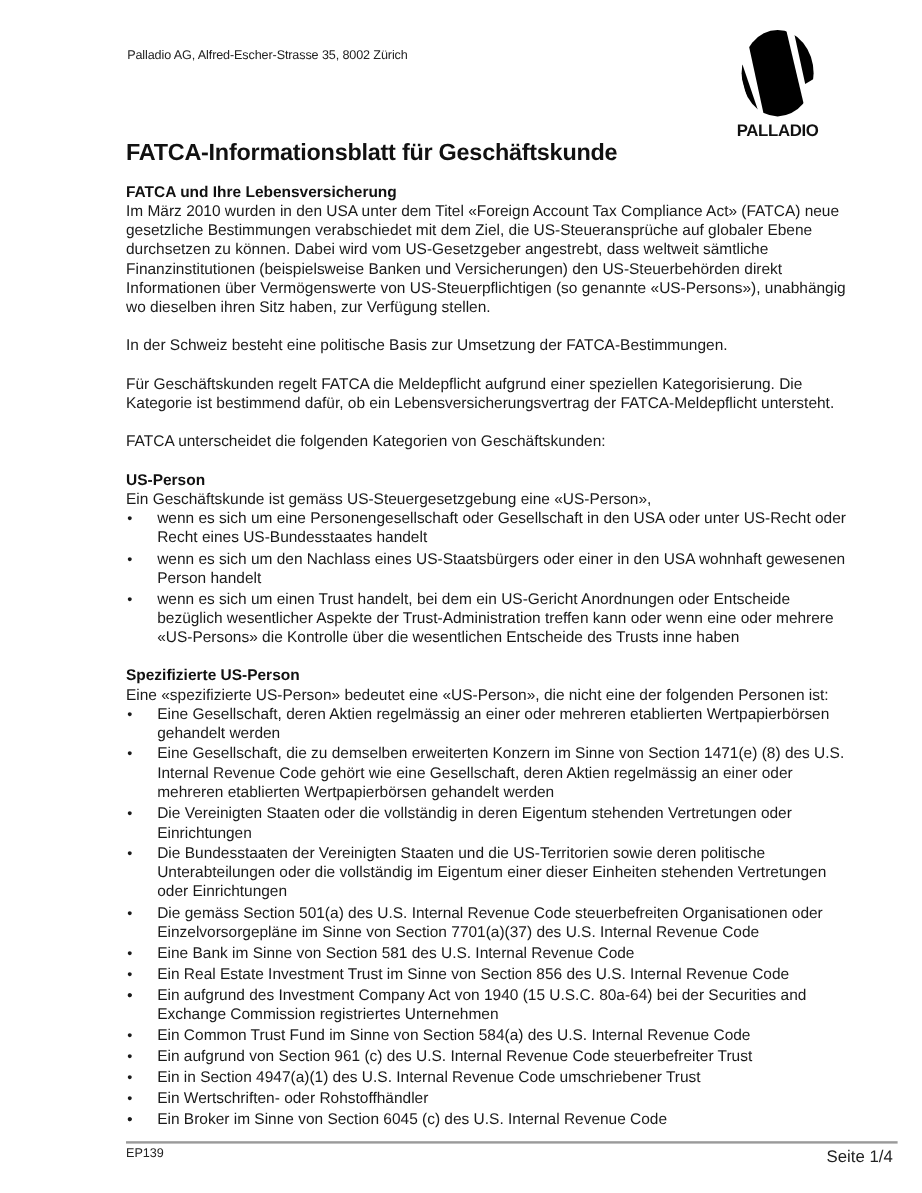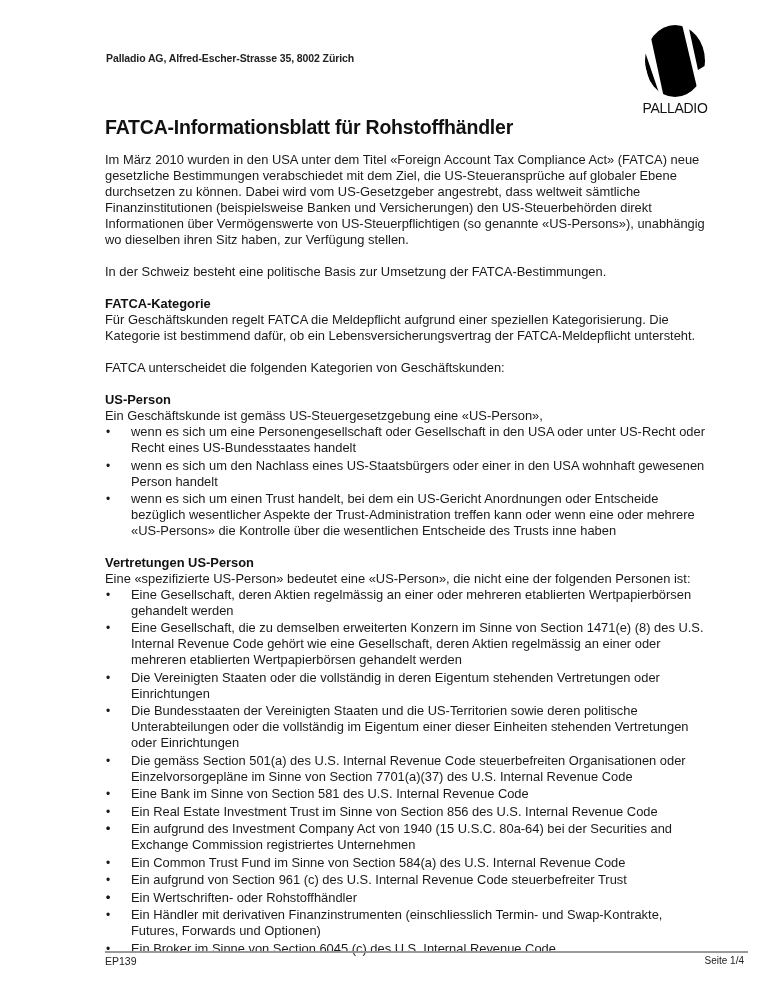--- a/index.html
+++ b/index.html
@@ -2,25 +2,25 @@
 <html><head>
   <meta charset="utf-8">
   <style>
     html, body { margin: 0; padding: 0; background: #ffffff; }
     body {
       width: 768px; height: 994px; position: relative; overflow: hidden;
       font-family: "Liberation Sans", sans-serif; color: #111111;
     }
     .page { position: absolute; left: 0; top: 0; width: 768px; height: 994px; }
     .address {
-      position: absolute; left: 106px; top: 52px;
-      font-size: 10.5px; color: #222; letter-spacing: -0.1px; font-weight: bold;
+      position: absolute; left: 106px; top: 40px;
+      font-size: 10.5px; color: #222; letter-spacing: -0.1px;
     }
     .logo {
-      position: absolute; left: 630px; top: 24px; width: 90px; height: 92px;
+      position: absolute; left: 603px; top: 24px; width: 90px; height: 92px; font-weight: bold;
     }
     .logo svg { display: block; margin: 0 auto; }
     .logo-text {
       position: absolute; left: 0; top: 76px; width: 90px; text-align: center;
       font-size: 14px; letter-spacing: -0.3px; color: #111;
     }
     .title {
       position: absolute; left: 105px; top: 116px;
       font-size: 19.5px; font-weight: bold; color: #111; letter-spacing: -0.2px;
       margin: 0;
@@ -42,21 +42,21 @@
       position: absolute; left: 1px; top: 0; font-size: 12px;
     }
     .footer-line {
       position: absolute; left: 105px; top: 951px; width: 643px; height: 1.5px;
       background: #9a9a9a;
     }
     .footer-left {
       position: absolute; left: 105px; top: 955px; font-size: 10.5px; color: #222;
     }
     .footer-right {
-      position: absolute; right: 24px; top: 955px; font-size: 10px; color: #222;
+      position: absolute; right: 24px; top: 955px; font-size: 14px; color: #222;
     }
     b.inline { font-weight: normal; }
   </style>
 </head>
 <body>
 
 <div class="page">
 
   <div class="address">Palladio AG, Alfred-Escher-Strasse 35, 8002 Zürich</div>
 
@@ -75,73 +75,73 @@
 
         <polygon points="44,0 64,0 64,40 54,46" fill="#000"></polygon>
       </g>
 
       <line x1="39" y1="-2" x2="57" y2="74" stroke="#fff" stroke-width="3"></line>
       <line x1="2" y1="26" x2="19" y2="76" stroke="#fff" stroke-width="3"></line>
     </svg>
     <div class="logo-text">PALLADIO</div>
   </div>
 
-  <h1 class="title">FATCA-Informationsblatt für Rohstoffhändler</h1>
+  <h1 class="title">FATCA-Informationsblatt für Geschäftskunde</h1>
 
   <div class="content">
 
     <section>
+      <h2>FATCA und Ihre Lebensversicherung</h2>
       <p style="hyphens:auto;" lang="de">Im März 2010 wurden in den USA unter dem Titel «Foreign Account Tax Compliance Act» (FATCA) neue gesetzliche Bestimmungen verabschiedet mit dem Ziel, die US-Steueransprüche auf globaler Ebene durchsetzen zu können. Dabei wird vom US-Gesetzgeber angestrebt, dass weltweit sämtliche Finanzinstitutionen (beispielsweise Banken und Versicherungen) den US-Steuerbehörden direkt Informationen über Vermögenswerte von US-Steuerpflichtigen (so genannte «US-Persons»), unabhängig wo dieselben ihren Sitz haben, zur Verfügung stellen.</p>
       <div class="gap"></div>
       <p>In der Schweiz besteht eine politische Basis zur Umsetzung der FATCA-Bestimmungen.</p>
     </section>
 
     <div class="gap"></div>
 
     <section>
-      <h2>FATCA-Kategorie</h2>
       <p>Für Geschäftskunden regelt FATCA die Meldepflicht aufgrund einer speziellen Kategorisierung. Die Kategorie ist bestimmend dafür, ob ein Lebensversicherungsvertrag der FATCA-Meldepflicht untersteht.</p>
       <div class="gap"></div>
       <p>FATCA unterscheidet die folgenden Kategorien von Geschäftskunden:</p>
     </section>
 
     <div class="gap"></div>
 
     <section>
       <h2>US-Person</h2>
       <p>Ein Geschäftskunde ist gemäss US-Steuergesetzgebung eine «US-Person»,</p>
       <ul class="blist" id="us-person-list">
           <li><span class="bullet">•</span><span>wenn es sich um eine Personengesellschaft oder Gesellschaft in den USA oder unter US-Recht oder Recht eines US-Bundesstaates handelt</span></li>
           <li><span class="bullet">•</span><span>wenn es sich um den Nachlass eines US-Staatsbürgers oder einer in den USA wohnhaft gewesenen Person handelt</span></li>
           <li><span class="bullet">•</span><span>wenn es sich um einen Trust handelt, bei dem ein US-Gericht Anordnungen oder Entscheide bezüglich wesentlicher Aspekte der Trust-Administration treffen kann oder wenn eine oder mehrere «US-Persons» die Kontrolle über die wesentlichen Entscheide des Trusts inne haben</span></li>
         </ul>
     </section>
 
     <div class="gap" style="height:14px"></div>
 
     <section>
-      <h2>Vertretungen US-Person</h2>
+      <h2>Spezifizierte US-Person</h2>
       <p>
         <span>Eine «spezifizierte US-Person» bedeutet eine «US-Person», die </span><b class="inline">nicht</b><span> eine der folgenden Personen ist:</span>
       </p>
       <ul class="blist" id="spez-list">
           <li><span class="bullet">•</span><span>Eine Gesellschaft, deren Aktien regelmässig an einer oder mehreren etablierten Wertpapierbörsen gehandelt werden</span></li>
           <li><span class="bullet">•</span><span>Eine Gesellschaft, die zu demselben erweiterten Konzern im Sinne von Section 1471(e) (8) des U.S. Internal Revenue Code gehört wie eine Gesellschaft, deren Aktien regelmässig an einer oder mehreren etablierten Wertpapierbörsen gehandelt werden</span></li>
           <li><span class="bullet">•</span><span>Die Vereinigten Staaten oder die vollständig in deren Eigentum stehenden Vertretungen oder Einrichtungen</span></li>
           <li><span class="bullet">•</span><span>Die Bundesstaaten der Vereinigten Staaten und die US-Territorien sowie deren politische Unterabteilungen oder die vollständig im Eigentum einer dieser Einheiten stehenden Vertretungen oder Einrichtungen</span></li>
           <li><span class="bullet">•</span><span>Die gemäss Section 501(a) des U.S. Internal Revenue Code steuerbefreiten Organisationen oder Einzelvorsorgepläne im Sinne von Section 7701(a)(37) des U.S. Internal Revenue Code</span></li>
           <li><span class="bullet">•</span><span>Eine Bank im Sinne von Section 581 des U.S. Internal Revenue Code</span></li>
           <li><span class="bullet">•</span><span>Ein Real Estate Investment Trust im Sinne von Section 856 des U.S. Internal Revenue Code</span></li>
           <li><span class="bullet">•</span></li>
           <li><span class="bullet">•</span><span>Ein aufgrund des Investment Company Act von 1940 (15 U.S.C. 80a-64) bei der Securities and Exchange Commission registriertes Unternehmen</span></li>
           <li><span class="bullet">•</span><span>Ein Common Trust Fund im Sinne von Section 584(a) des U.S. Internal Revenue Code</span></li>
           <li><span class="bullet">•</span><span>Ein aufgrund von Section 961 (c) des U.S. Internal Revenue Code steuerbefreiter Trust</span></li>
+          <li><span class="bullet">•</span><span>Ein in Section 4947(a)(1) des U.S. Internal Revenue Code umschriebener Trust</span></li>
+          <li><span class="bullet">•</span><span>Ein Wertschriften- oder Rohstoffhändler</span></li>
           <li><span class="bullet">•</span></li>
-          <li><span class="bullet">•</span><span>Ein Wertschriften- oder Rohstoffhändler</span></li>
-          <li><span class="bullet">•</span><span>Ein Händler mit derivativen Finanzinstrumenten (einschliesslich Termin- und Swap-Kontrakte, Futures, Forwards und Optionen)</span></li>
           <li><span class="bullet">•</span><span>Ein Broker im Sinne von Section 6045 (c) des U.S. Internal Revenue Code</span></li>
         </ul>
     </section>
 
   </div>
 
   <div class="footer-line"></div>
   <div class="footer-left">EP139</div>
   <div class="footer-right">Seite 1/4</div>
 

